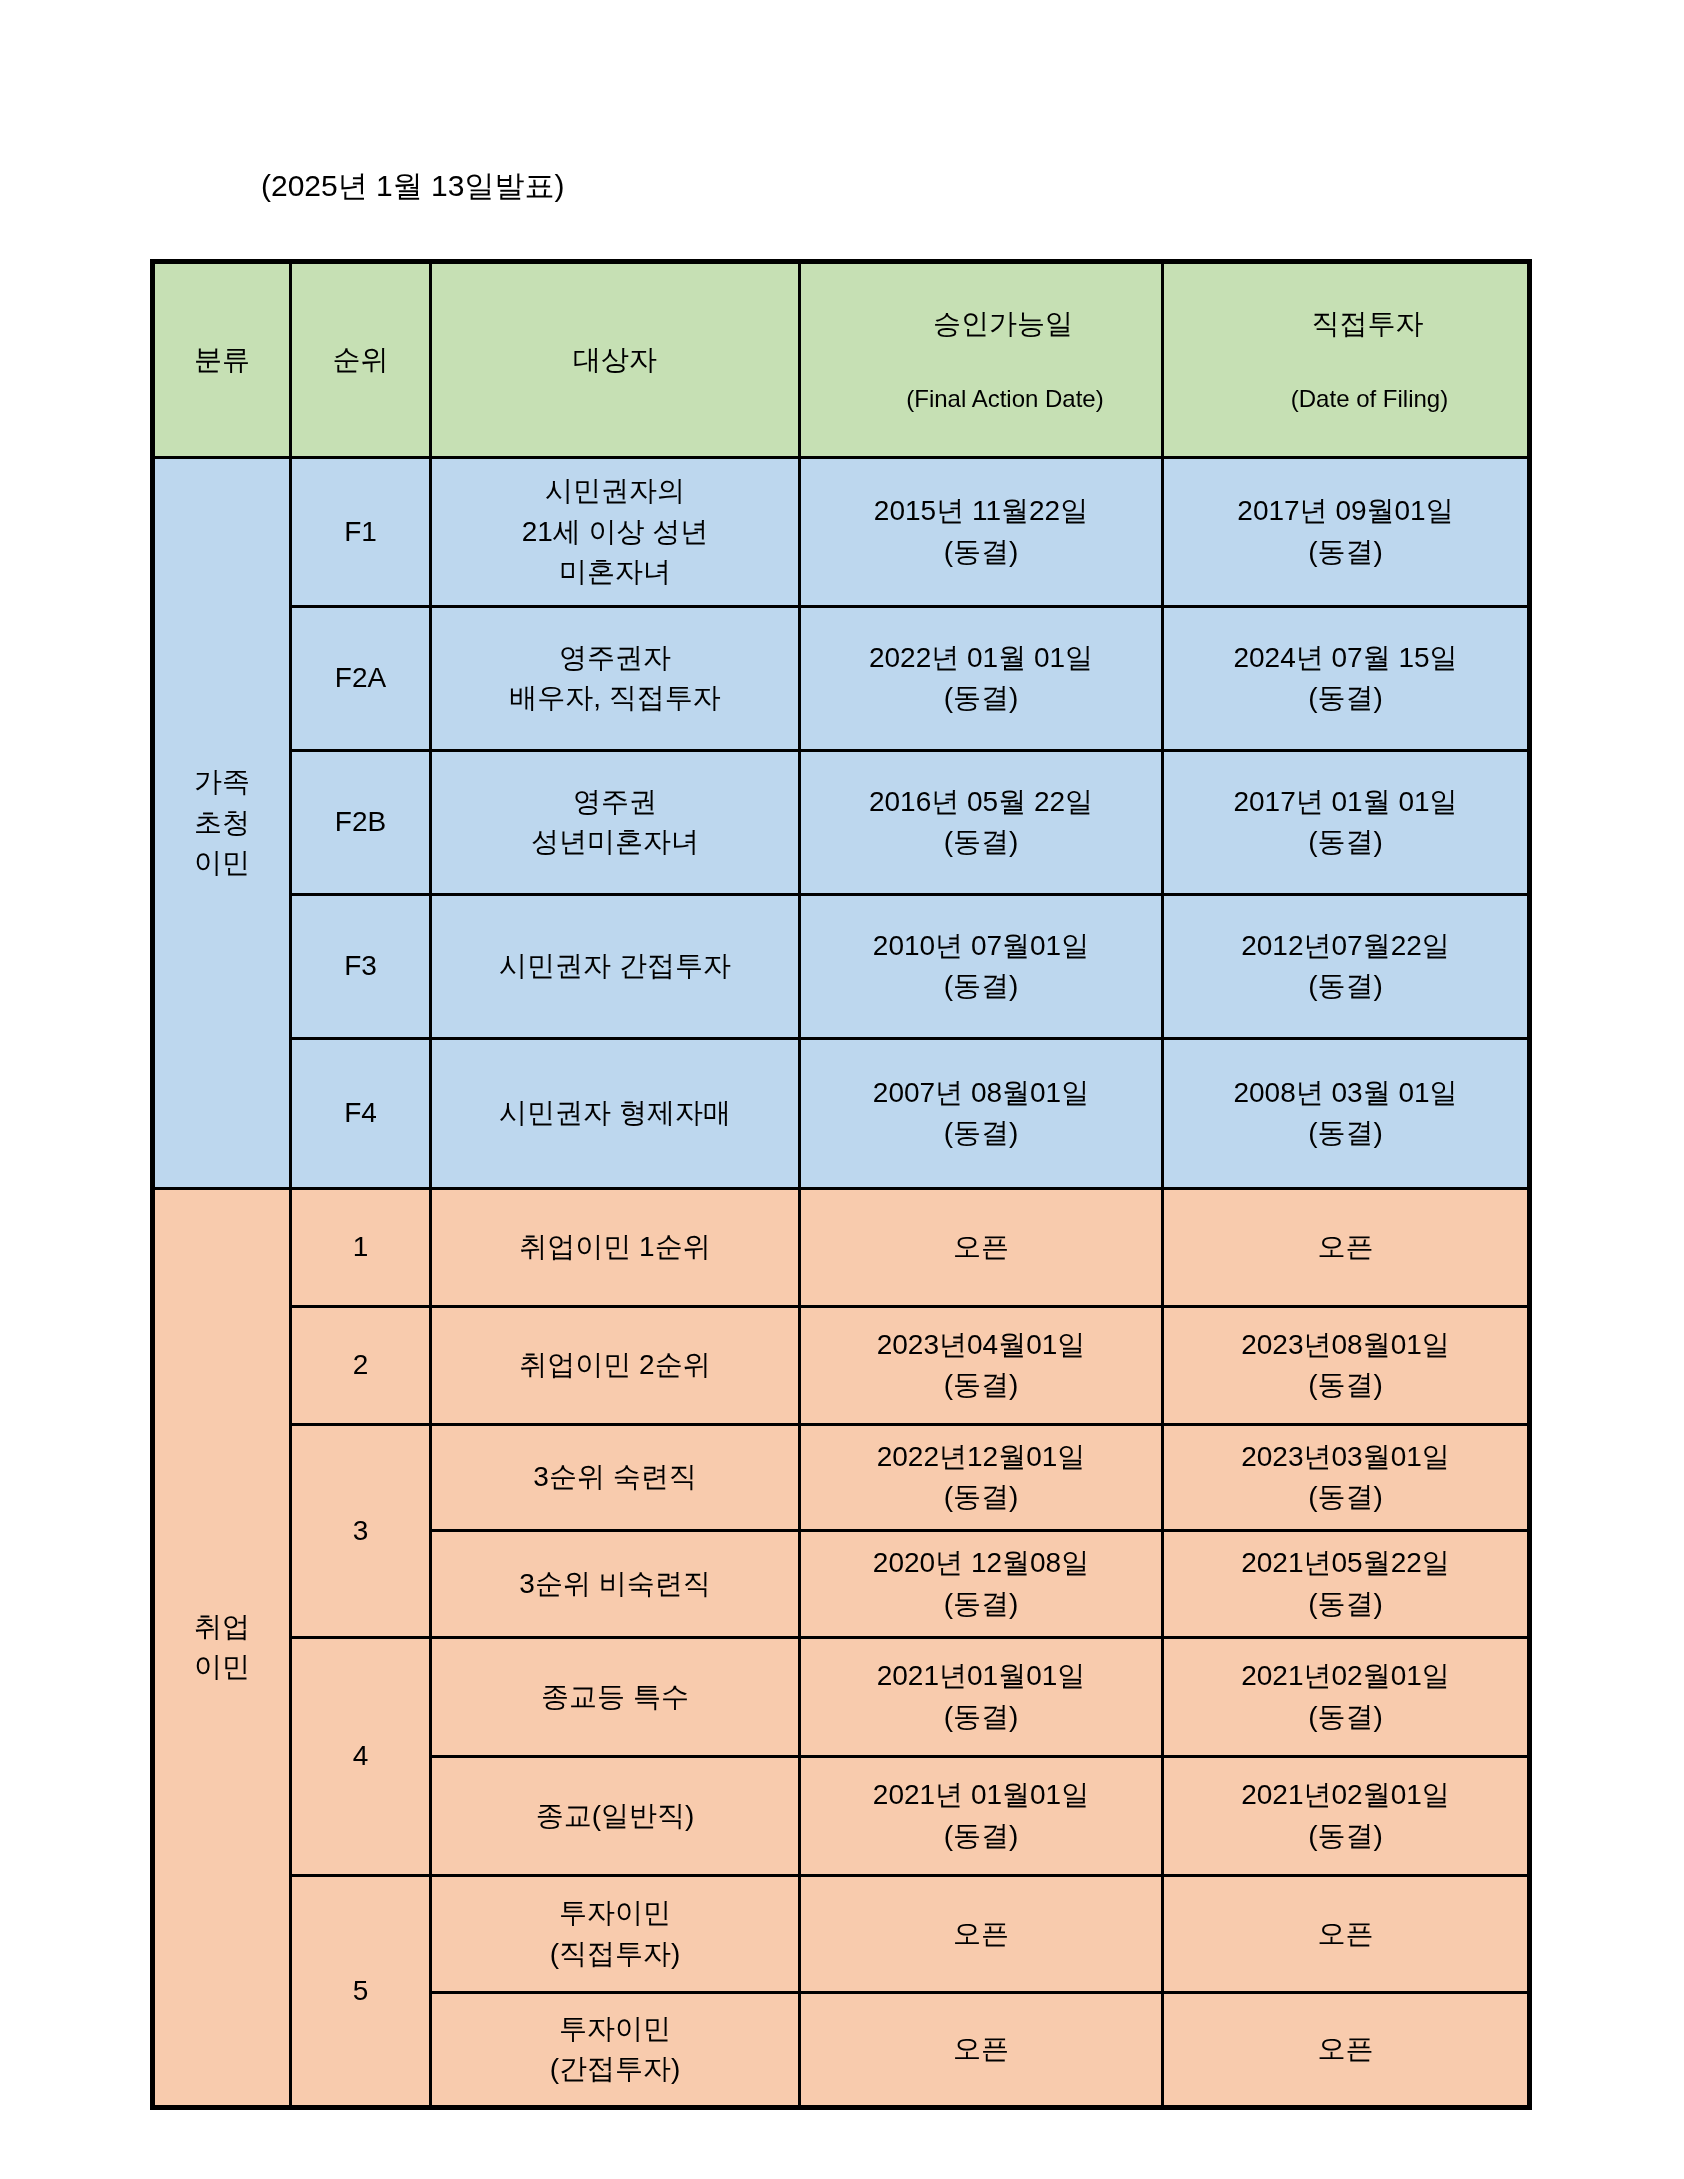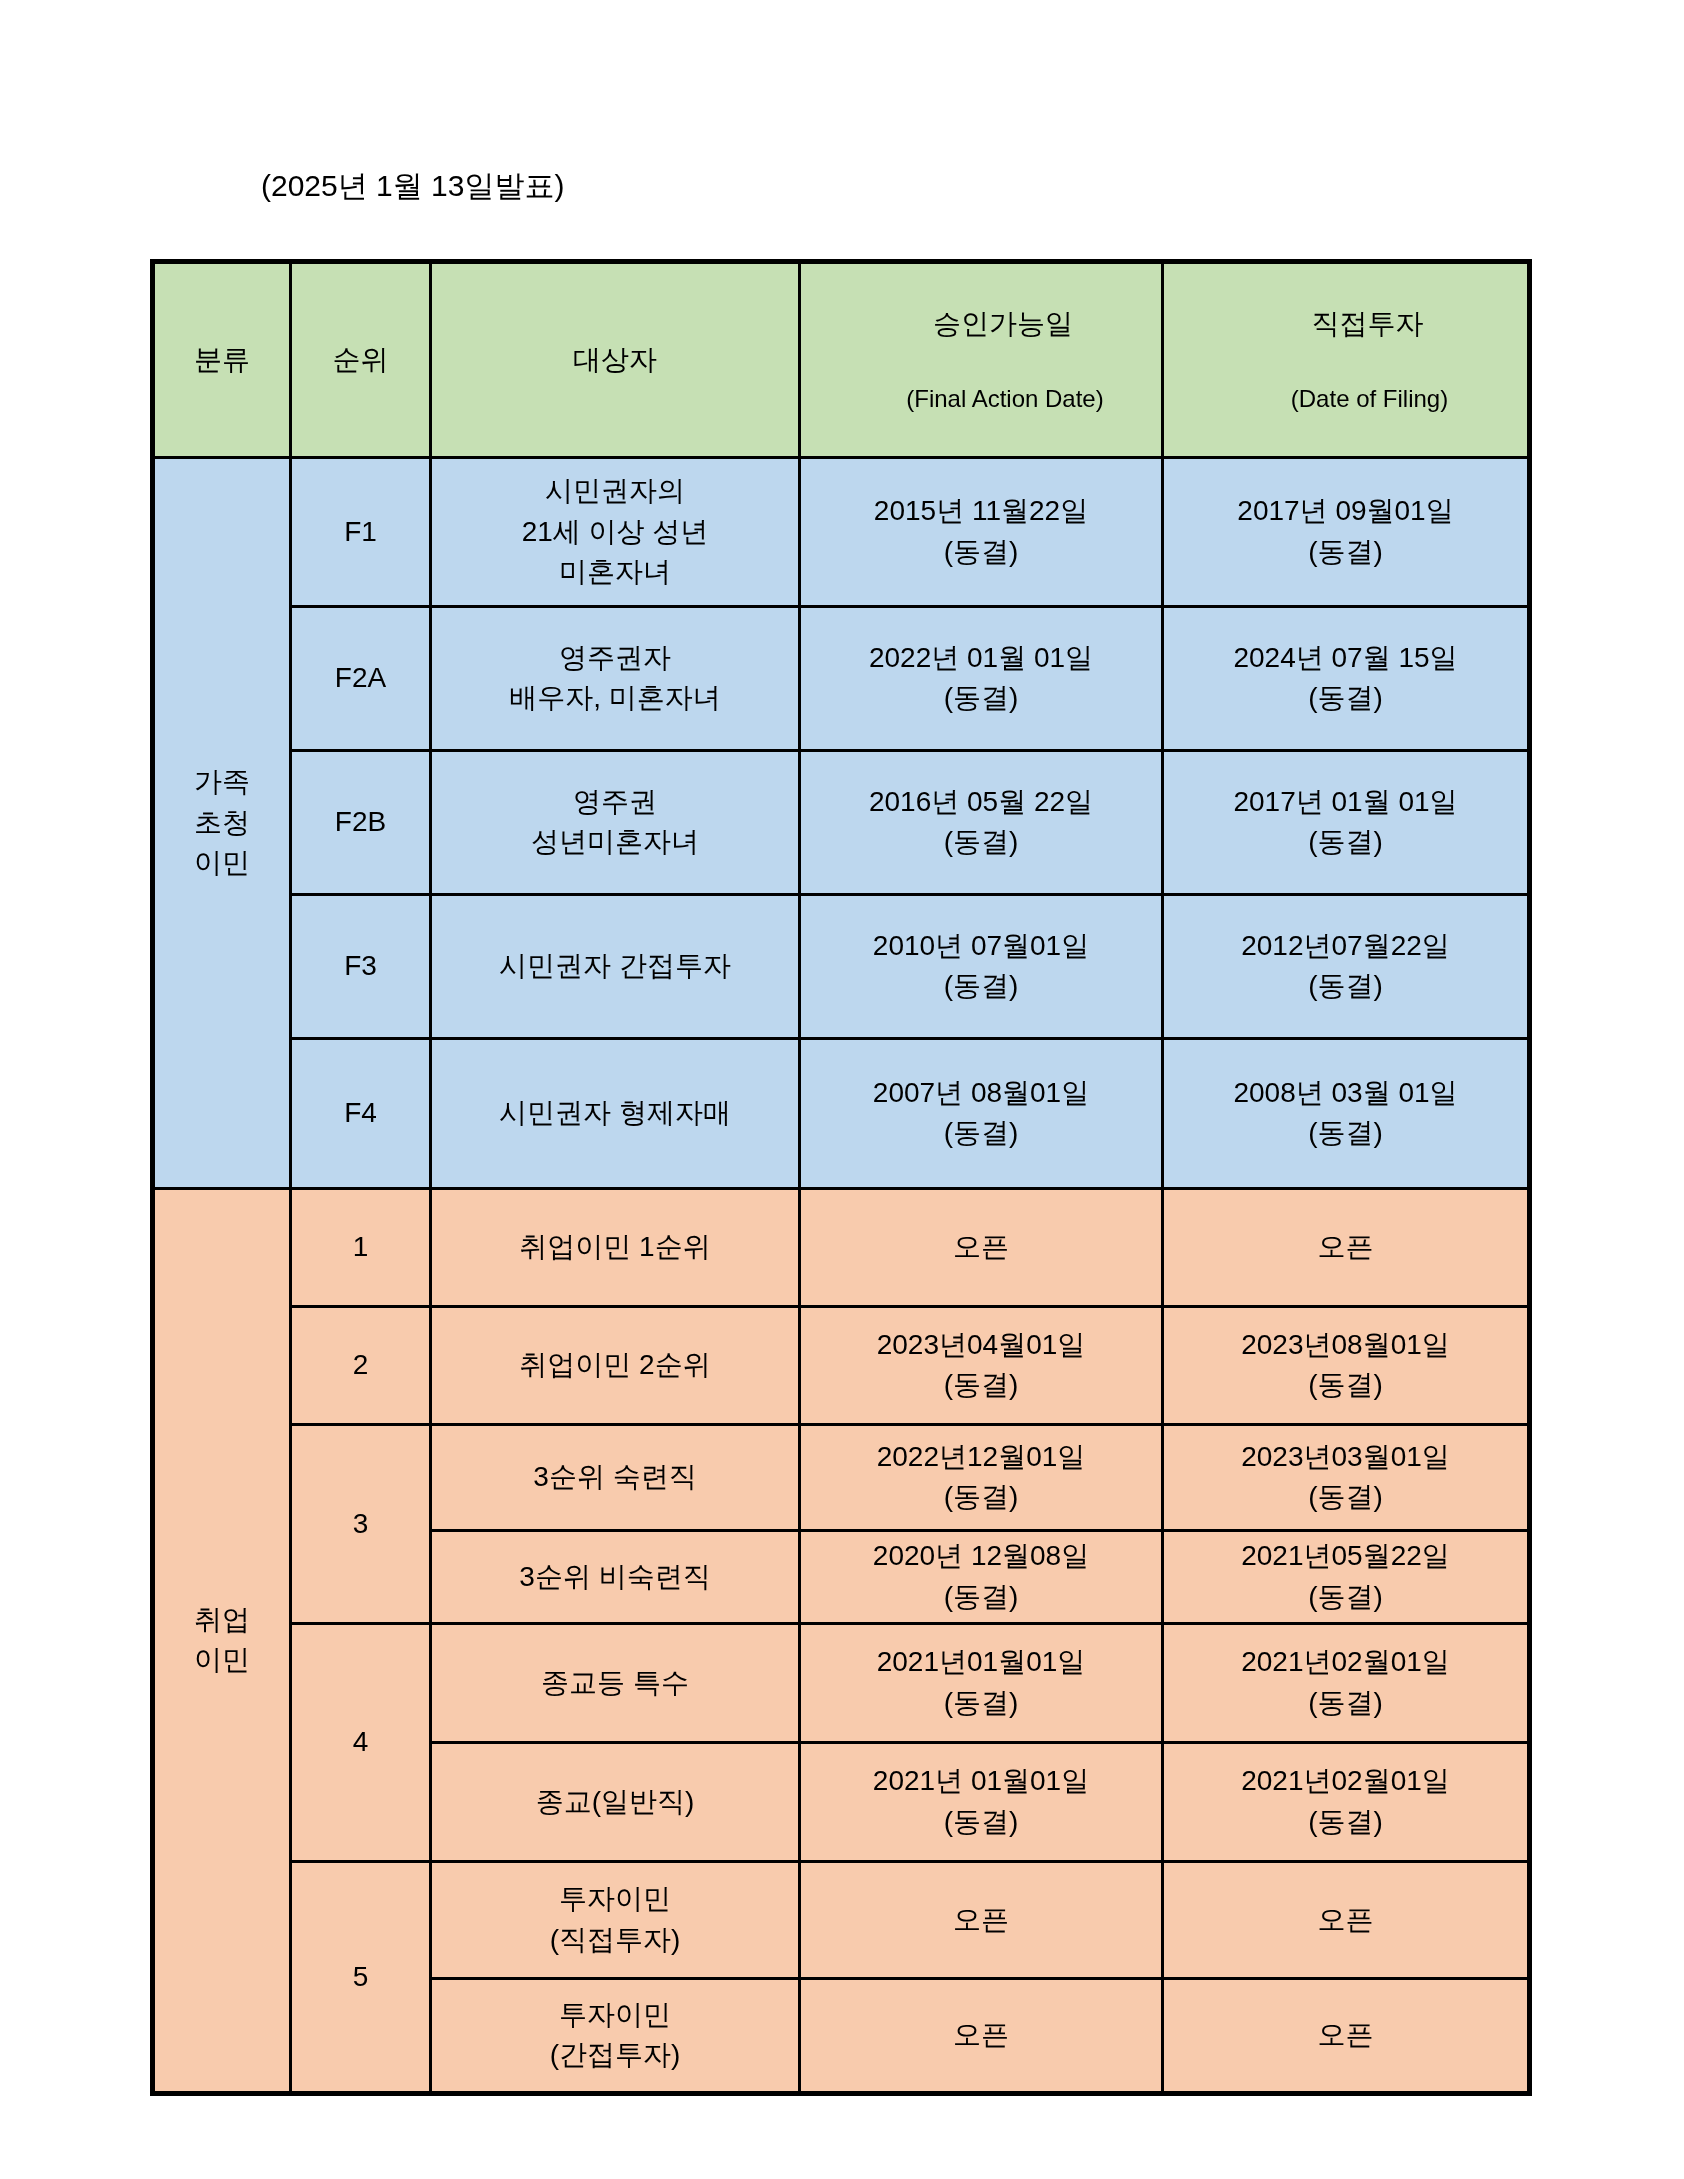--- a/index.html
+++ b/index.html
@@ -119,21 +119,21 @@
 21세 이상 성년
 미혼자녀</td>
       <td class="fam">2015년 11월22일
 (동결)</td>
       <td class="fam">2017년 09월01일
 (동결)</td>
     </tr>
     <tr style="height:144px">
       <td class="fam">F2A</td>
       <td class="fam">영주권자
-배우자, 미혼자녀</td>
+배우자, 직접투자</td>
       <td class="fam">2022년 01월 01일
 (동결)</td>
       <td class="fam">2024년 07월 15일
 (동결)</td>
     </tr>
     <tr style="height:144px">
       <td class="fam">F2B</td>
       <td class="fam">영주권
 성년미혼자녀</td>
       <td class="fam">2016년 05월 22일
@@ -177,21 +177,21 @@
     <tr style="height:106px">
       <td class="emp top-rank" rowspan="2">
         <div class="rank-pos h3">3</div>
       </td>
       <td class="emp">3순위 숙련직</td>
       <td class="emp">2022년12월01일
 (동결)</td>
       <td class="emp">2023년03월01일
 (동결)</td>
     </tr>
-    <tr style="height:93px">
+    <tr style="height:107px">
       <td class="emp">3순위 비숙련직</td>
       <td class="emp">2020년 12월08일
 (동결)</td>
       <td class="emp">2021년05월22일
 (동결)</td>
     </tr>
     <tr style="height:119px">
       <td class="emp top-rank" rowspan="2">
         <div class="rank-pos h4">4</div>
       </td>

